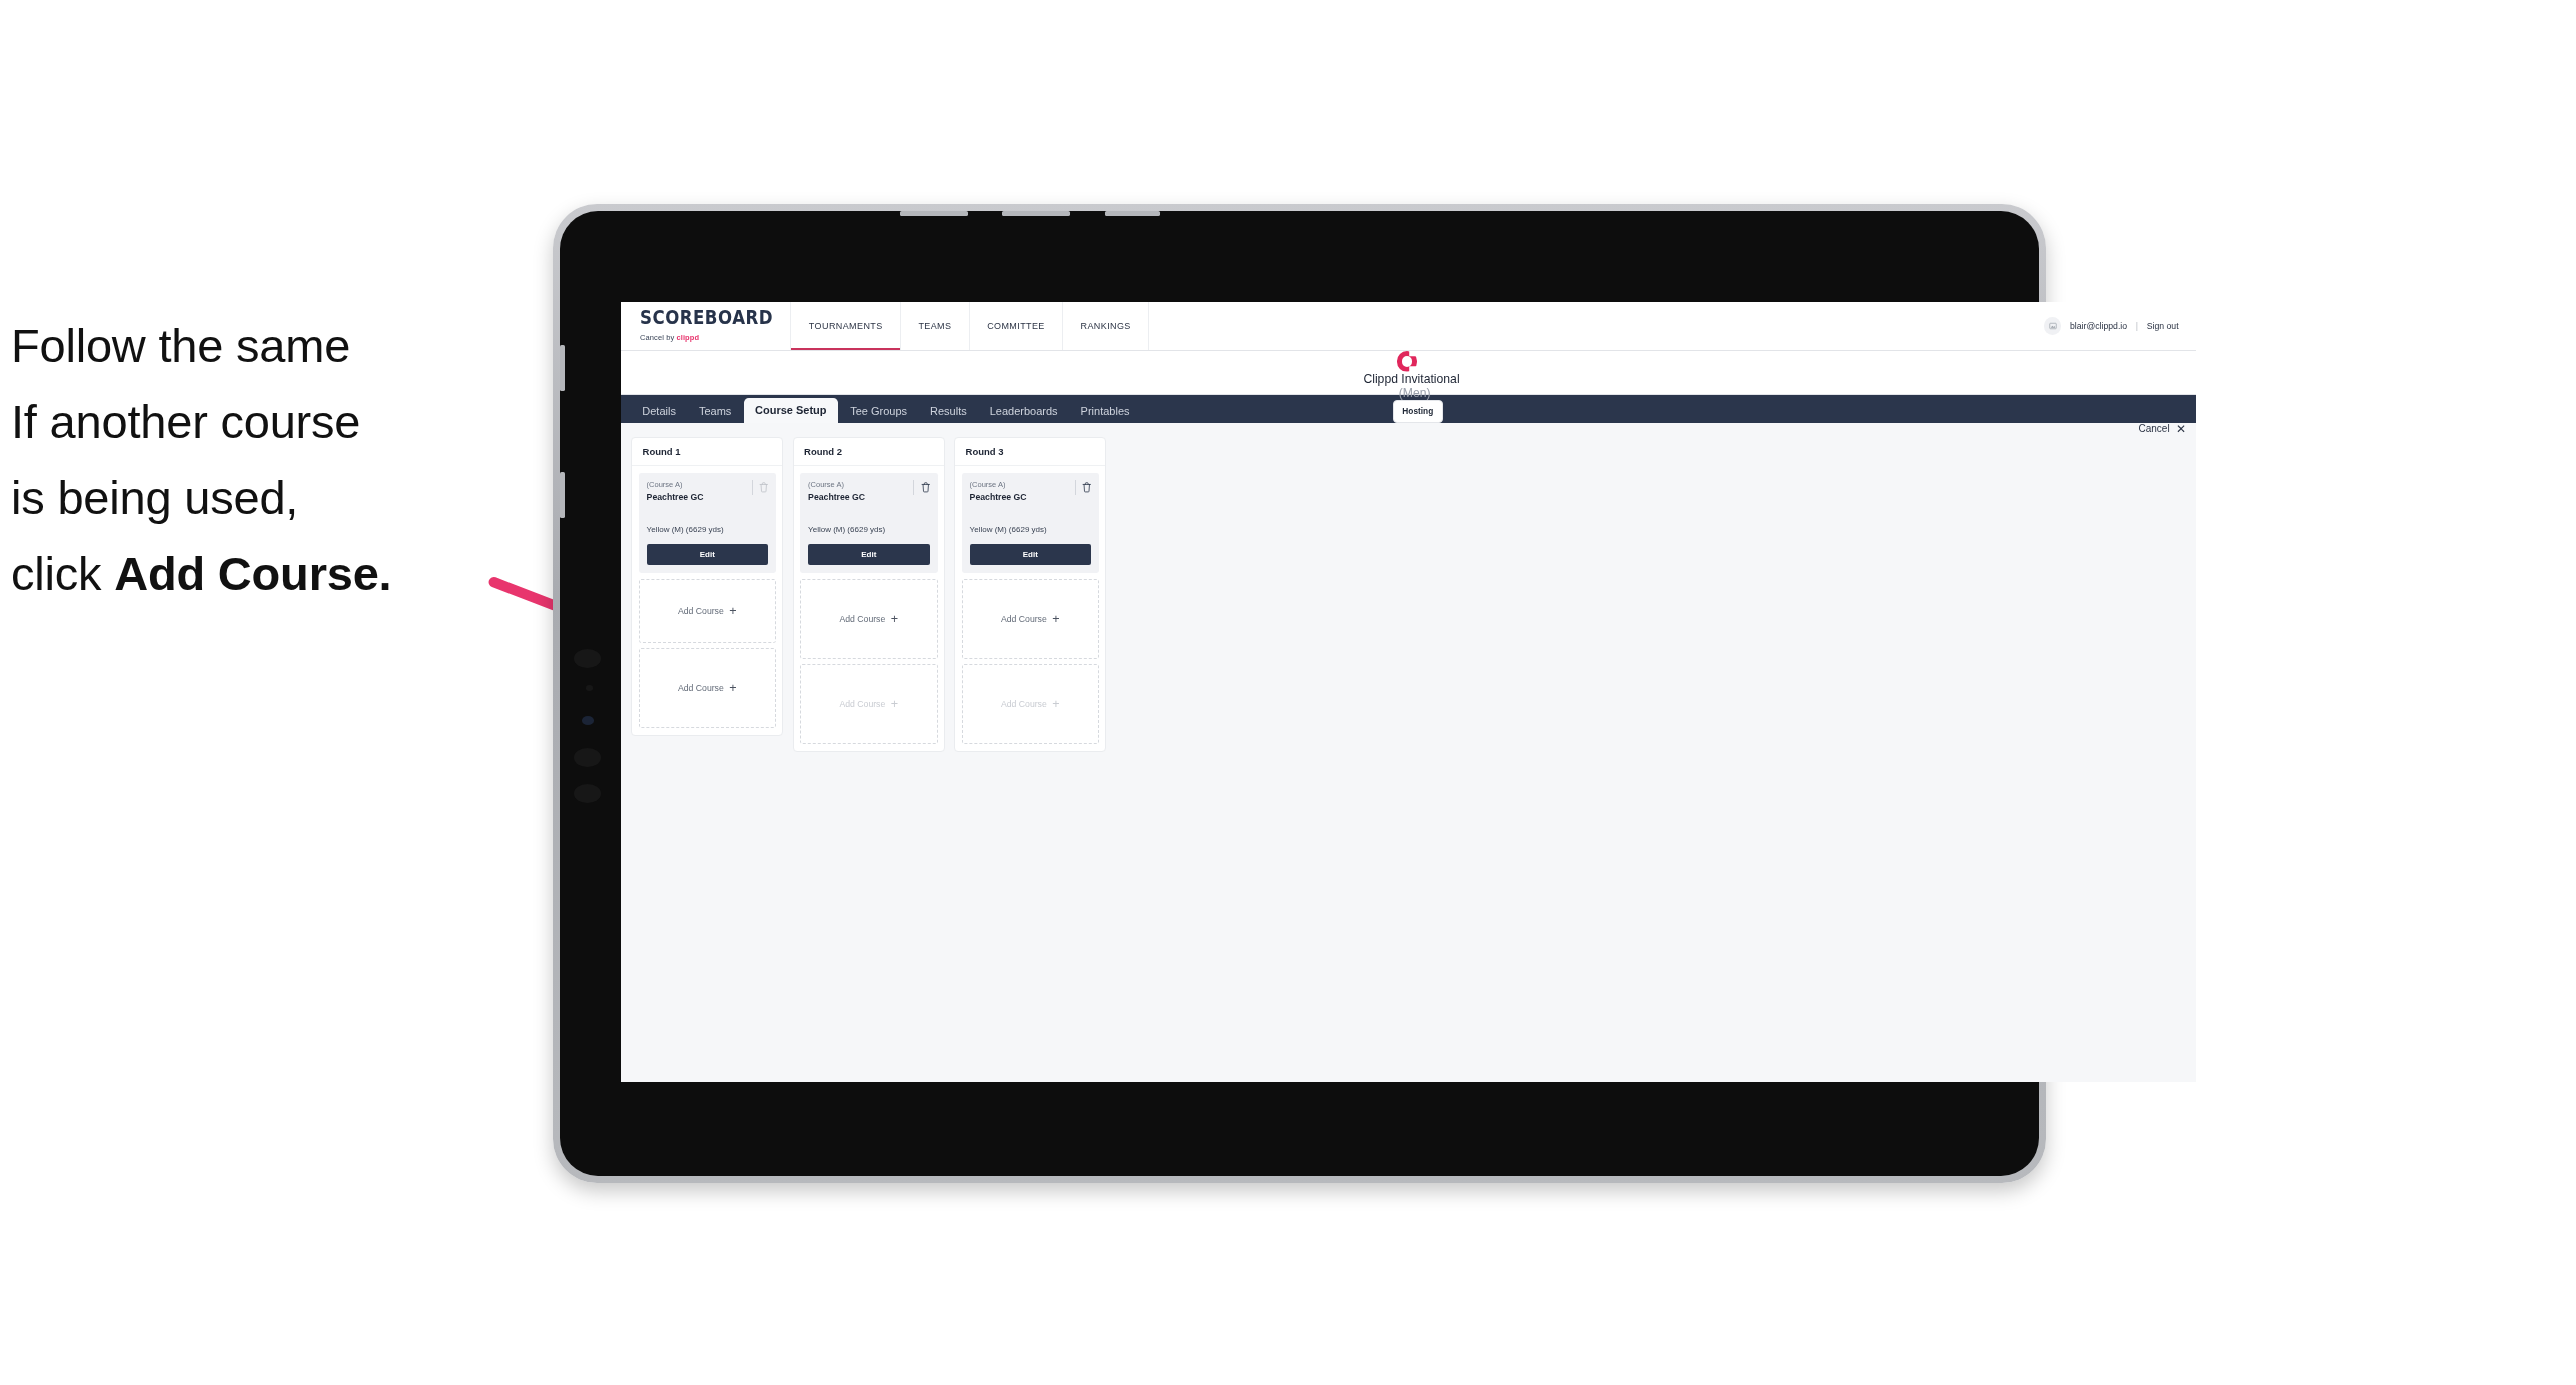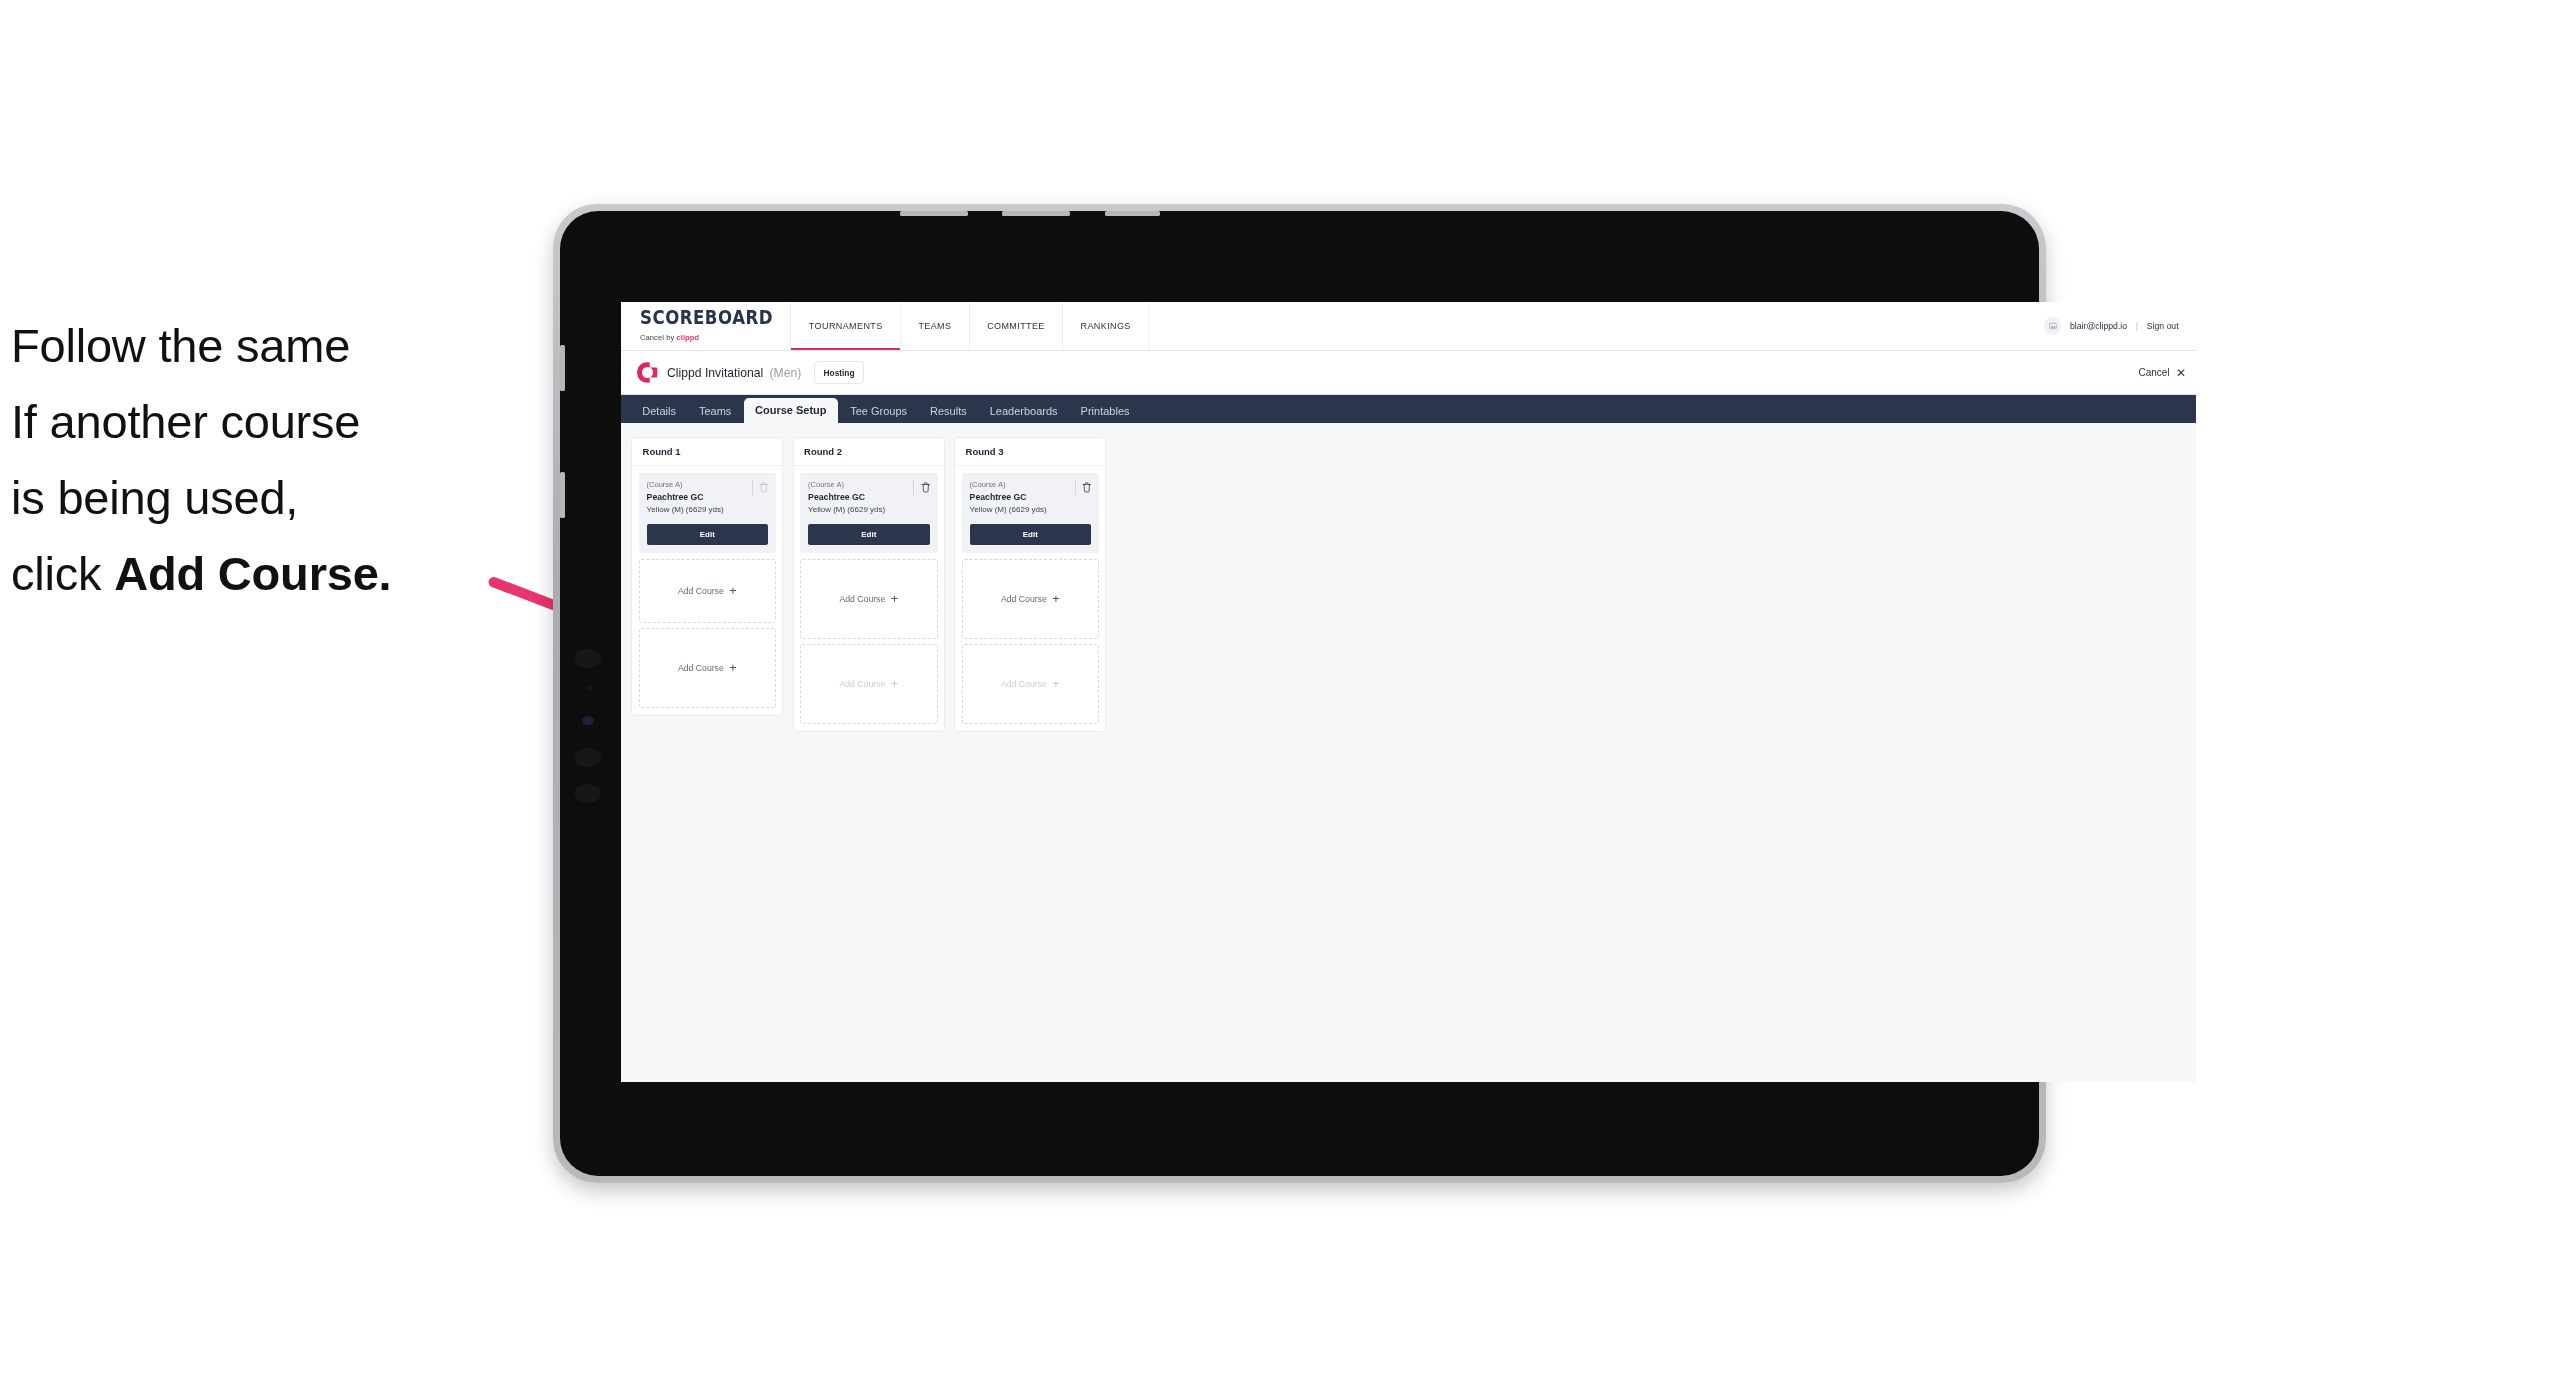--- a/index.html
+++ b/index.html
@@ -165,20 +165,21 @@
   .link-text { cursor: pointer; }
 
   
   .titlerow {
     height: 43px;
     background: #ffffff;
     border-bottom: 0.8px solid #e2e4e8;
     display: flex;
     align-items: center;
     padding: 0 10px 0 16px;
+    flex-direction: column;
   }
   .clogo {
     width: 20.5px; height: 20.5px;
     position: relative;
     margin-right: 9.5px;
     flex: 0 0 auto;
   }
   .clogo::before {
     content: "";
     position: absolute; inset: 0;
@@ -256,21 +257,21 @@
 
   .course-card {
     background: #f1f2f5;
     border-radius: 2.4px;
     padding: 7.1px 8px 8px 8px;
     position: relative;
     margin-bottom: 5.5px;
   }
   .course-sub { font-size: 7.5px; color: #6c7482; line-height: 1.45; }
   .course-name { font-size: 8.7px; font-weight: 700; color: #1d2433; line-height: 1.5; }
-  .course-tee { font-size: 8px; color: #3b4454; line-height: 1.5; }
+  .course-tee { font-size: 8px; color: #3b4454; line-height: 1.5; margin-top: 20px; }
   .card-tools {
     position: absolute;
     top: 7.1px; right: 7.1px;
     display: flex; align-items: center; gap: 7.1px;
   }
   .tool-divider { width: 0.8px; height: 15px; background: #d3d6dc; }
   .trash-icon { width: 9.5px; height: 11px; display: block; }
   .faded { opacity: 0.30; }
   .edit-btn {
     margin-top: 8px;

